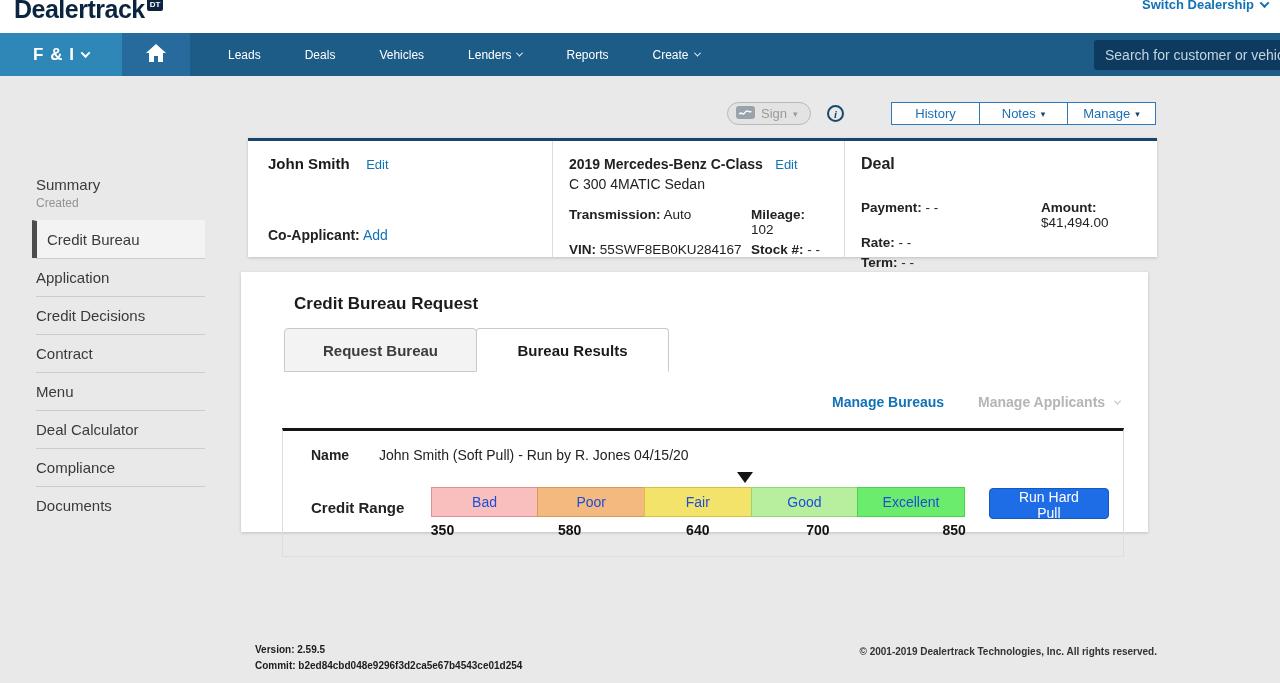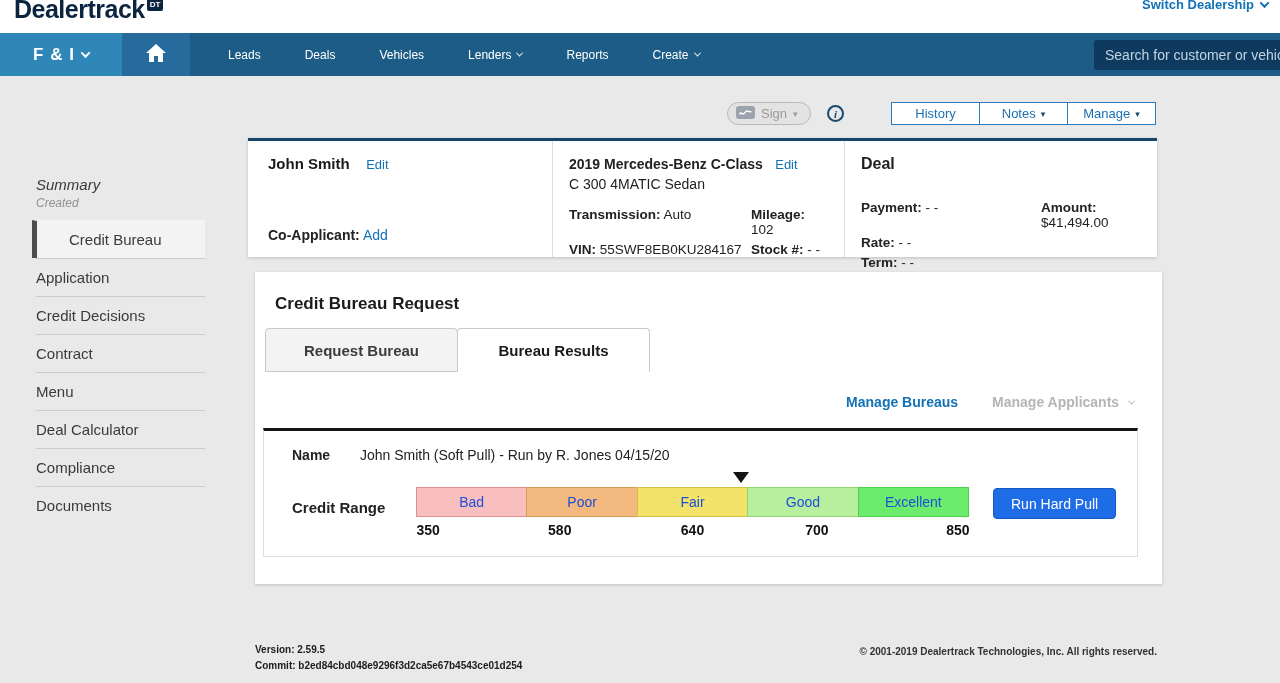--- a/index.html
+++ b/index.html
@@ -70,26 +70,26 @@
   .veh-trim { font-size:14px; margin-top:3px; color:#222; }
   .kv-grid { display:grid; grid-template-columns:182px 1fr; row-gap:5px; font-size:13.5px; margin-top:15px; }
   .b { font-weight:bold; }
   .deal-head { font-size:16px; font-weight:bold; }
   .deal-grid { display:grid; grid-template-columns:180px 1fr; row-gap:5px; font-size:13.5px; margin-top:27px; }
 
   
   .sidebar { position:absolute; left:36px; top:176px; width:169px; }
   .sidebar ul { list-style:none; }
   .sidebar li { padding:10px 0; font-size:15px; color:#3a3a3a; cursor:pointer; border-top:1px solid #cccccc; }
-  .sidebar li:first-child { border-top:none; padding-top:0;font-style:italic; }
-  .sidebar li.active { background:#f3f3f3; border-left:5px solid #4d4d4d; margin-left:-4px; padding-left:32px; border-top-color:transparent; }
+  .sidebar li:first-child { border-top:none; padding-top:0; }
+  .sidebar li.active { background:#f3f3f3; border-left:5px solid #4d4d4d; margin-left:-4px; padding-left:10px; border-top-color:transparent; }
   .side-sub { font-size:12px; color:#929292; margin-top:3px; }
 
   
-  .panel { position:absolute; left:255px; top:272px; width:907px; height:312px; background:#fff; box-shadow:0 1px 3px rgba(0,0,0,0.18); }
+  .panel { position:absolute; left:241px; top:272px; width:907px; height:260px; background:#fff; box-shadow:0 1px 3px rgba(0,0,0,0.18);padding-left:33px; }
   .panel-title { font-size:17px; font-weight:bold; color:#1c1c1c; padding:22px 0 0 20px; }
   .tabs { display:flex; margin:14px 0 0 10px; }
   .tab { width:193px; height:44px; display:flex; align-items:center; justify-content:center; font-size:15px; font-weight:600;
     background:#f3f3f3; border:1px solid #c9c9c9; border-radius:4px 4px 0 0; color:#3c3c3c; cursor:pointer; }
   .tab + .tab { margin-left:-1px; }
   .tab.active { background:#fff; border-bottom-color:#fff; color:#1a1a1a; z-index:2; }
   .links-row { margin-top:22px; padding-right:28px; text-align:right; font-size:14px; }
   .links-row .manage-bureaus { color:#1272b6; font-weight:600; cursor:pointer; text-decoration:none; }
   .links-row .manage-applicants { color:#b5b5b5; font-weight:600; margin-left:30px; cursor:pointer; text-decoration:none; }
   .applicant-box { margin:18px 24px 0 8px; border:1px solid #ddd; border-top:3px solid #151515; }

